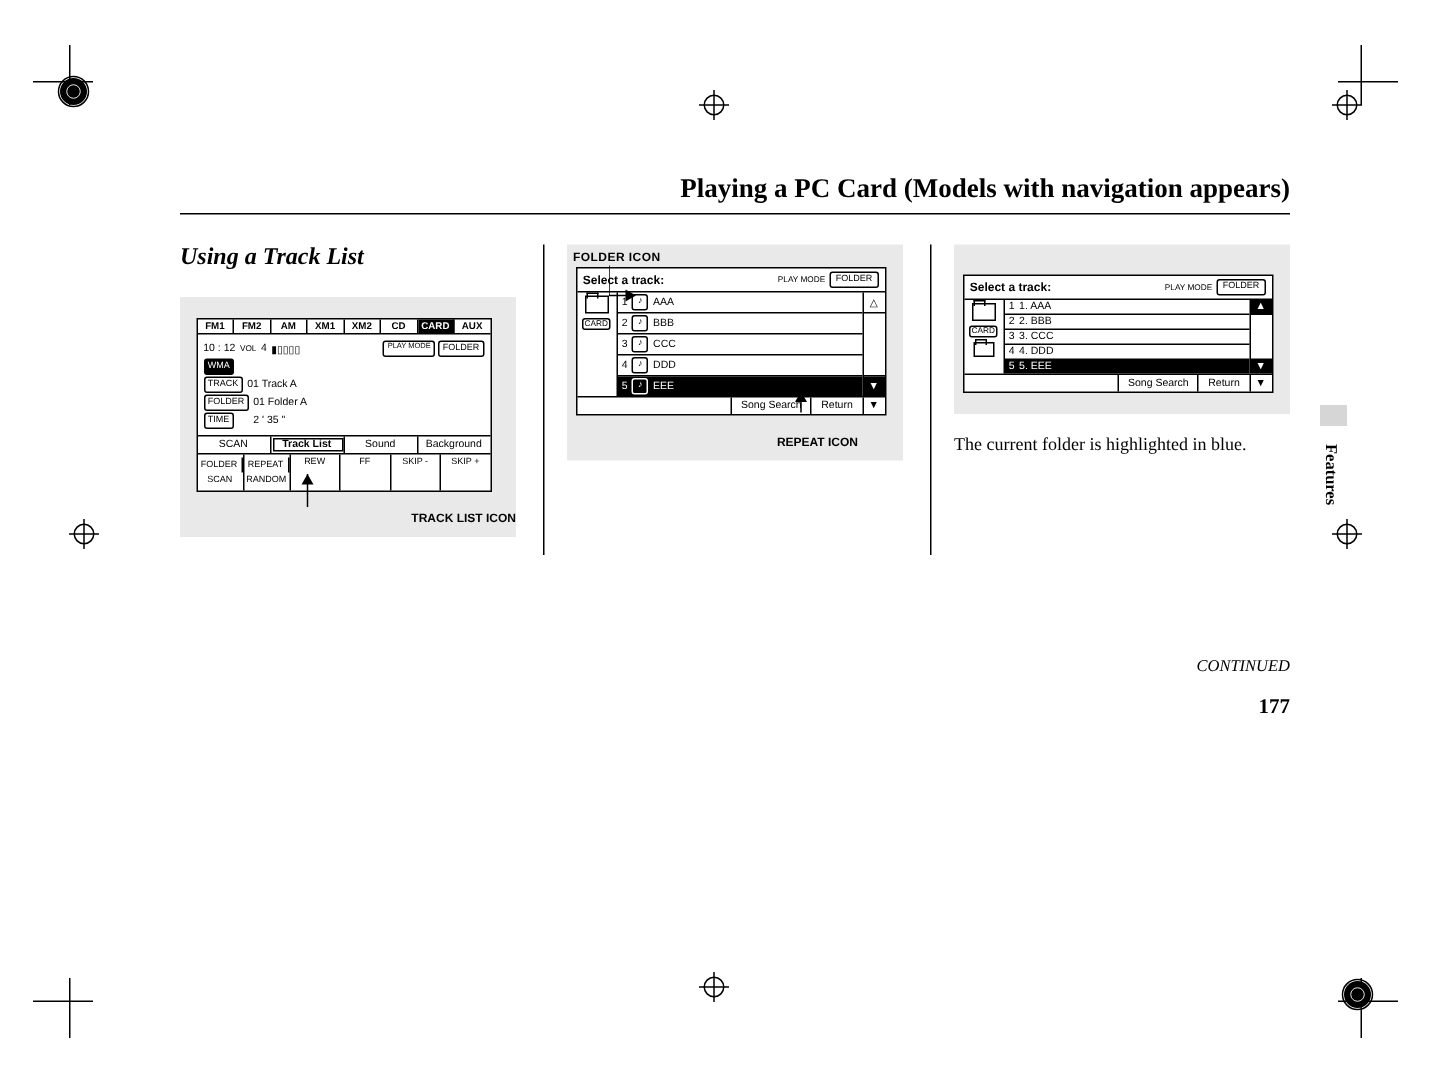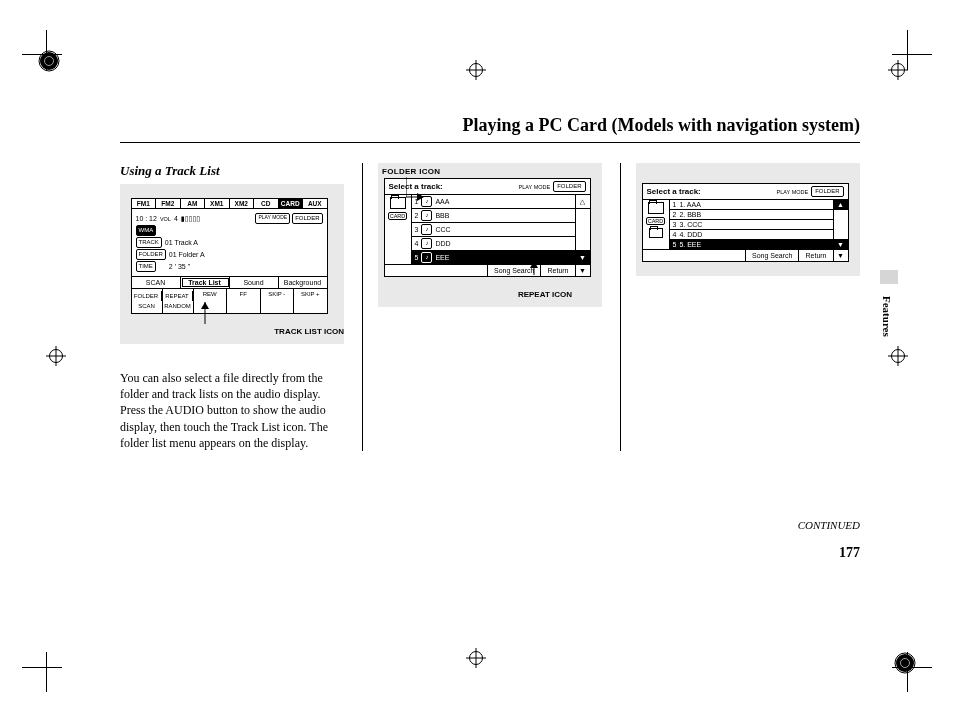--- a/index.html
+++ b/index.html
@@ -29,29 +29,29 @@
   }
   .columns {
     display: flex;
     gap: 18px;
   }
   .col { width: 233px; }
   .col-sep { border-left: 0.5px solid #000; padding-left: 15px; }
   .sub-head {
     font-style: italic;
     font-weight: bold;
-    font-size: 13px;
-    margin-bottom: 5px;
+    font-size: 16px;
+    margin-bottom: 17px;
     font-family: Liberation Serif, serif;
   }
   .panel {
     background: #e9e9e9;
     padding: 14px 10px 30px 4px;
     position: relative;
-    margin-bottom: 26px;
+    margin-bottom: 12px;
   }
   .panel-label {
     font-family: Arial, Helvetica, sans-serif;
     font-size: 8px;
     font-weight: bold;
     letter-spacing: 0.3px;
   }
   .panel-caption {
     position: absolute;
     left: 0; right: 0;
@@ -216,21 +216,21 @@
     <div class="circ"></div>
   </div>
 <div class="reg-cross" style="right:46px; top:346px;">
     <div class="circ"></div>
   </div>
 
 <div class="side-tab-bg"></div>
 <div class="side-tab">Features</div>
 
 <div class="page">
-  <div class="title">Playing a PC Card (Models with navigation system)</div>
+  <div class="title">Playing a PC Card (Models with navigation appears)</div>
 
   <div class="columns">
 
     <div class="col">
       <div class="sub-head">Using a Track List</div>
       <div class="panel">
         <div class="screen screen1">
           <div class="tabs-row">
             <span>FM1</span>
             <span>FM2</span>
@@ -288,21 +288,20 @@
             <span>SKIP -</span>
             <span>SKIP +</span>
           </div>
         </div>
         <svg style="position:absolute; left:70px; top:118px; width:30px; height:30px;">
           <line x1="15" y1="0" x2="15" y2="22" class="pointer-line"></line>
           <polygon points="15,0 11,7 19,7" fill="#000"></polygon>
         </svg>
         <div class="panel-caption">TRACK LIST ICON</div>
       </div>
-      <div class="body-text">You can also select a file directly from the folder and track lists on the audio display. Press the AUDIO button to show the audio display, then touch the Track List icon. The folder list menu appears on the display.</div>
     </div>
 
     <div class="col col-sep">
       <div class="panel" style="padding-top:4px;">
         <div class="panel-label" style="margin-bottom:2px;">FOLDER ICON</div>
         <svg style="position:absolute; left:28px; top:12px; width:20px; height:28px;">
           <line x1="0" y1="2" x2="0" y2="22" class="pointer-line"></line>
             <line x1="0" y1="22" x2="12" y2="22" class="pointer-line"></line>
           <polygon points="18,22 11,18 11,26" fill="#000"></polygon>
         </svg>
@@ -412,18 +411,19 @@
             </div>
           </div>
           <div class="s2-foot">
             <span class="spacer"></span>
             <span class="btn">Song Search</span>
             <span class="btn">Return</span>
             <span class="caret">▼</span>
           </div>
         </div>
       </div>
+      <div class="body-text">The current folder is highlighted in blue.</div>
     </div>
   </div>
 
   <div class="continued">CONTINUED</div>
   <div class="pagenum">177</div>
 </div>
 
 </body></html>

